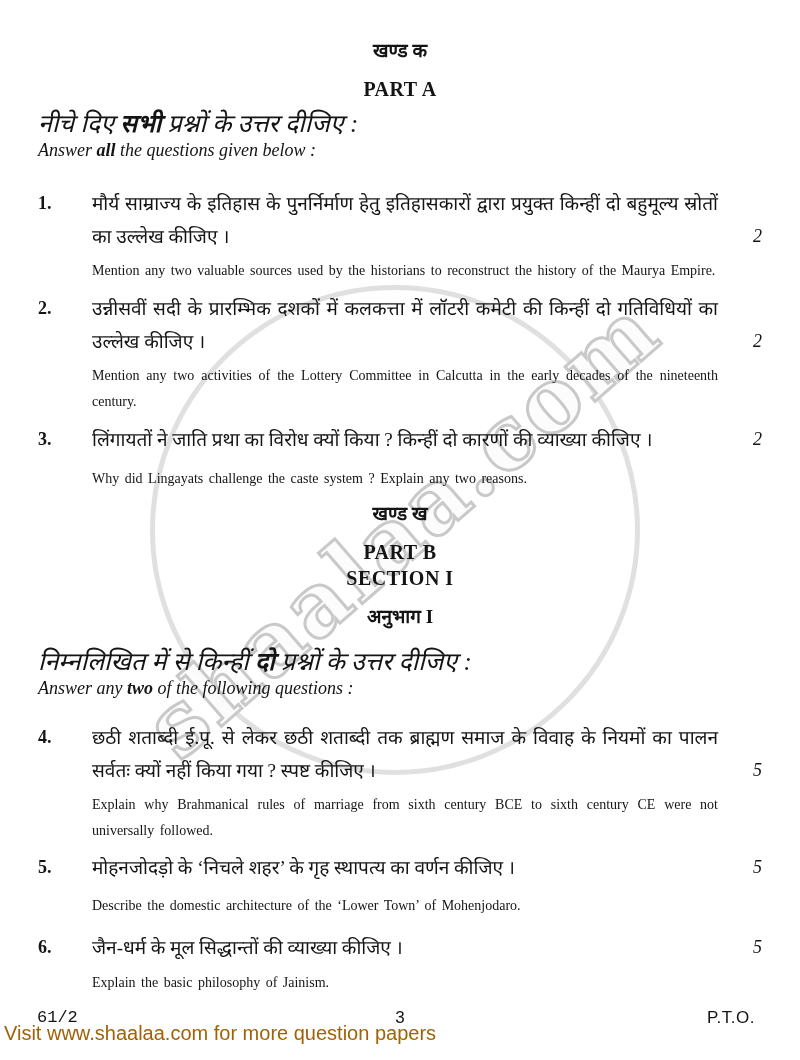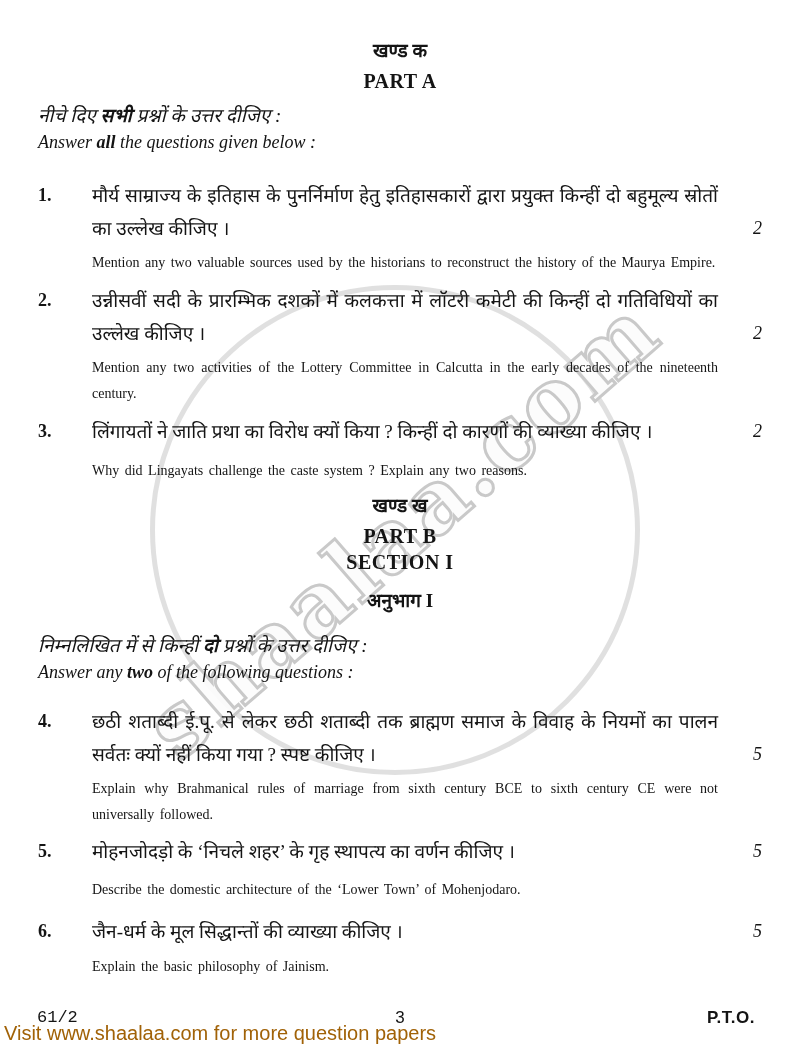--- a/index.html
+++ b/index.html
@@ -36,27 +36,27 @@
     color: rgba(252,252,252,0.92);
     -webkit-text-stroke: 3px rgba(201,201,201,0.85);
     text-stroke: 3px rgba(201,201,201,0.85);
   }
 
   
   .content { position: relative; z-index: 1; padding: 38px 38px 0 38px; }
 
   .heading { text-align: center; font-weight: bold; }
   .heading.hi { font-size: 19px; line-height: 26px; }
-  .heading.en { font-size: 20px; line-height: 26px; letter-spacing: 0.5px; margin-top: 4px; }
+  .heading.en { font-size: 20px; line-height: 26px; letter-spacing: 0.5px; margin-top: 12px; }
   #section-b-hi { margin-top: 9px; }
   #sub-b-hi { margin-top: 13px; }
   #sub-b-en { margin-top: 0; }
 
   .instruction { font-style: italic; }
-  .instruction.hi { font-size: 19px; line-height: 28px; margin-top: 8px; font-family: Liberation Serif, serif; }
+  .instruction.hi { font-size: 25px; line-height: 28px; margin-top: 8px; font-family: Liberation Serif, serif; }
   .instruction.en { font-size: 18px; line-height: 25px; }
   #instr-b-hi { margin-top: 18px; }
   .instruction b { font-style: italic; }
 
   .question { display: flex; margin-top: 8px; }
   #questions-a .question:first-child { margin-top: 24px; }
   #questions-b .question:first-child { margin-top: 20px; }
   #questions-b .question:nth-child(2) { margin-top: 7px; }
   #questions-b .question:nth-child(3) { margin-top: 12px; }
 
@@ -92,21 +92,21 @@
   .footer-code {
     position: absolute; left: 37px; top: 2px;
     font-family: Liberation Mono, monospace; font-size: 17px;
   }
   .footer-page {
     position: absolute; left: 0; right: 0; top: 2px; text-align: center;
     font-family: "Liberation Sans", sans-serif; font-size: 17px;
   }
   .footer-pto {
     position: absolute; right: 45px; top: 2px;
-    font-family: "Liberation Sans", sans-serif; font-size: 17px; font-weight: bold;
+    font-family: "Liberation Sans", sans-serif; font-size: 17px; font-weight: normal;
     letter-spacing: 0.5px;
   }
   .footer-banner {
     position: absolute; left: 4px; top: 16px;
     font-family: "Liberation Sans", "DejaVu Sans", sans-serif;
     font-size: 20px; color: #a16207; white-space: nowrap;
   }
 </style>
 </head>
 <body>

